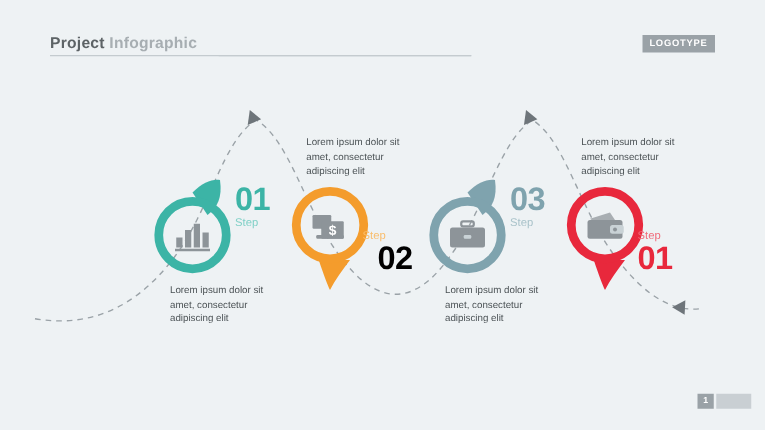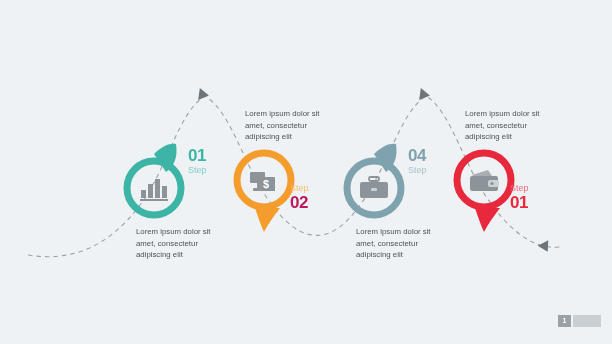--- a/index.html
+++ b/index.html
@@ -80,21 +80,21 @@
     width: 76px;
     height: 88px;
   }
   .num-block {
     position: absolute;
     text-align: left;
     line-height: 1;
     white-space: nowrap;
   }
   .num {
-    font-size: 17px;
+    font-size: 26px;
     font-weight: bold;
     letter-spacing: -0.5px;
     line-height: 0.9;
   }
   .step-word {
     font-size: 9px;
     font-weight: normal;
     line-height: 1;
   }
   .desc {
@@ -126,20 +126,29 @@
     width: 28px;
     height: 12px;
     background: #c9cfd3;
   }
 </style>
 </head>
 <body>
 
 <div id="slide">
 
+  <div id="header">
+    <div class="title">
+      <span class="title-strong">Project</span>
+      <span class="title-light">Infographic</span>
+    </div>
+    <div id="title-rule"></div>
+    <div id="title-rule2"></div>
+    <div id="logotype">LOGOTYPE</div>
+  </div>
 
   <svg id="wave" width="612" height="344">
     <path d="M 28,255 C 70,262 108,248 140,205
              C 168,168 178,112 205,96
              C 232,112 244,168 272,205
              C 300,243 330,248 360,205
              C 388,168 400,112 426,96
              C 452,112 464,168 492,205
              C 518,240 540,249 560,247" fill="none" stroke="#9aa2a7" stroke-width="1.1" stroke-dasharray="4.5,4" stroke-linecap="butt"></path>
 
@@ -178,37 +187,37 @@
 
       <g fill="#8d9499">
         <rect x="22" y="26" width="15" height="11" rx="1"></rect>
         <rect x="29" y="31" width="18" height="14" rx="1"></rect>
         <rect x="25" y="42" width="22" height="3" rx="1"></rect>
         <text x="38" y="42" font-size="11" font-weight="bold" fill="#ffffff" text-anchor="middle" font-family="Liberation Sans, sans-serif">$</text>
       </g>
     </svg>
     <div class="num-block" style="left:62px; top:76px;">
       <div class="step-word" style="color:#f9bd6c; margin-bottom:2px;">Step</div>
-      <div class="num" style="color:#be185d;">02</div>
+      <div class="num" style="color:#000000;margin-left:12px;">02</div>
     </div>
   </div>
 
   <div class="step" style="left:338px; top:140px; width:170px; height:130px;">
     <svg class="pin" style="left:0; top:0;" viewBox="0 0 76 88">
       <path d="M 58,4 C 60,18 56,26 48,32 L 36,14 C 44,6 52,3 58,4 Z" fill="#7fa3ae"></path>
       <circle cx="36" cy="48" r="27" fill="none" stroke="#7fa3ae" stroke-width="7"></circle>
 
       <g fill="#8d9499">
         <rect x="22" y="42" width="28" height="16" rx="2"></rect>
         <rect x="31" y="37" width="10" height="4" rx="1.5" fill="none" stroke="#8d9499" stroke-width="1.8"></rect>
         <rect x="33" y="48" width="6" height="3" rx="1" fill="#c9d2d6"></rect>
       </g>
     </svg>
     <div class="num-block" style="left:70px; top:8px;">
-      <div class="num" style="color:#7fa3ae;">04</div>
+      <div class="num" style="color:#7fa3ae;">03</div>
       <div class="step-word" style="color:#a8c2c9; margin-top:3px;">Step</div>
     </div>
     <div class="desc" style="left:18px; top:86px;">Lorem ipsum dolor sit amet, consectetur adipiscing elit</div>
   </div>
 
   <div class="step" style="left:448px; top:108px; width:170px; height:130px;">
     <div class="desc" style="left:17px; top:0px;">Lorem ipsum dolor sit amet, consectetur adipiscing elit</div>
     <svg class="pin" style="left:0; top:38px;" viewBox="0 0 76 88">
       <path d="M 27,62 C 31,74 34,82 36,86 C 40,78 46,70 52,62 Z" fill="#e8283c"></path>
       <circle cx="36" cy="34" r="27" fill="none" stroke="#e8283c" stroke-width="7"></circle>

